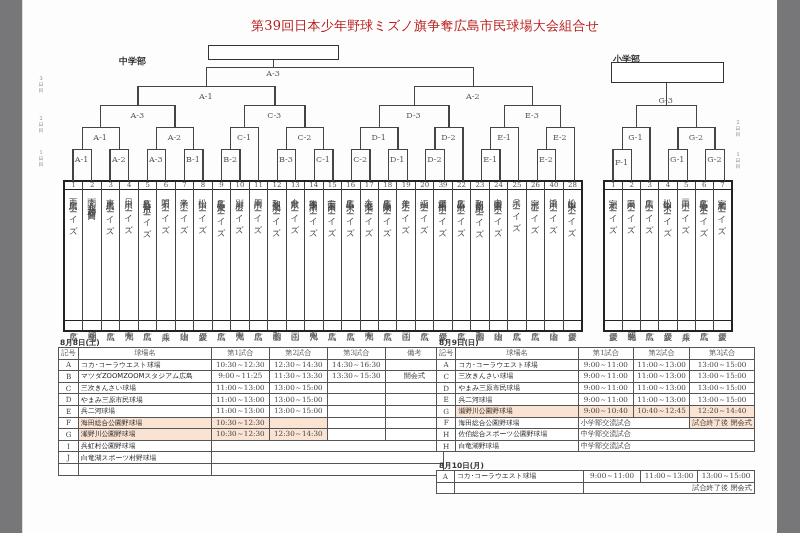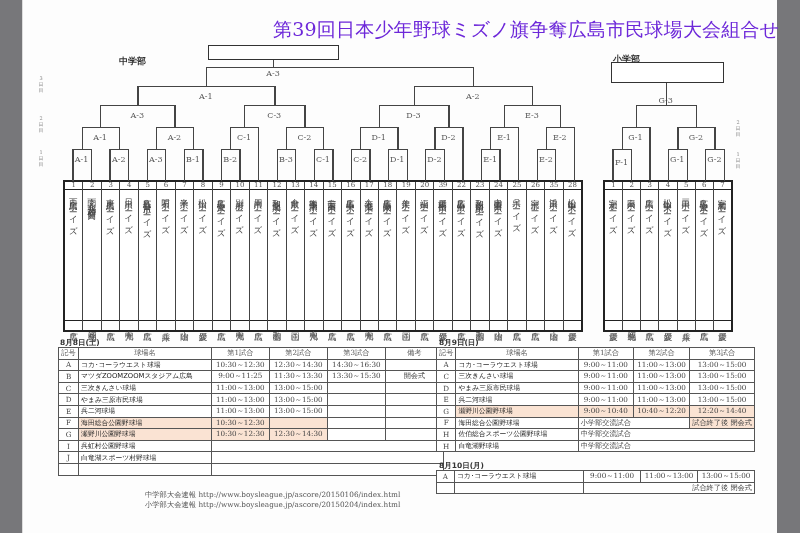--- a/index.html
+++ b/index.html
@@ -1,21 +1,21 @@
 <!DOCTYPE html>
 <html><head>
 <meta charset="utf-8">
 <style>
   * { box-sizing: border-box; margin: 0; padding: 0; }
   html, body { width: 800px; height: 533px; overflow: hidden; background: #78787a; }
   body { position: relative; font-family: "DejaVu Serif", "Liberation Serif", serif; color: #333; }
   .gutter-left { position: absolute; left: 0; top: 0; width: 22px; height: 533px; background: #77777a; }
   .gutter-right { position: absolute; left: 777px; top: 0; width: 23px; height: 533px; background: #77777a; }
   .page { position: absolute; left: 22px; top: 0; width: 755px; height: 533px; background: #fdfdfd; border-left: 1px solid #ddd; }
-  .title { position: absolute; left: 250px; top: 17px; font-size: 19px; color: #6d28d9; letter-spacing: 0.2px; white-space: nowrap; }
+  .title { position: absolute; left: 228px; top: 17px; font-size: 13px; color: #b91c1c; letter-spacing: 0.2px; white-space: nowrap; }
   .sec-label { position: absolute; font-size: 9px; font-weight: bold; color: #333; }
   .daylabel { position: absolute; font-size: 5px; color: #888; width: 6px; line-height: 6px; text-align: center; }
   .ln { position: absolute; background: #444; }
   .match { position: absolute; font-size: 8px; color: #555; white-space: nowrap; transform: translateX(-50%); }
   .final-box { position: absolute; border: 1.3px solid #333; background: #fff; }
   .teams { position: absolute; border: 2px solid #222; background: #fff; display: flex; }
   .team { flex: 1; border-right: 1px solid #444; display: flex; flex-direction: column; }
   .team:last-child { border-right: none; }
   .tnum { height: 8px; border-bottom: 1.5px solid #222; font-size: 7px; line-height: 7px; text-align: center; color: #555; }
   .tname { height: 131px; border-bottom: 1.5px solid #222; writing-mode: vertical-rl; font-size: 8.5px; line-height: 12px; padding-top: 2px; color: #444; display: flex; align-items: center; justify-content: flex-start; letter-spacing: 1.5px; }
@@ -177,21 +177,21 @@
         <div class="tnum">25</div>
         <div class="tname">呉ボーイズ</div>
         <div class="tregion">広島</div>
       </div>
       <div class="team">
         <div class="tnum">26</div>
         <div class="tname">宇部ボーイズ</div>
         <div class="tregion">広島</div>
       </div>
       <div class="team">
-        <div class="tnum">35</div>
+        <div class="tnum">40</div>
         <div class="tname">浜田ボーイズ</div>
         <div class="tregion">山陰</div>
       </div>
       <div class="team">
         <div class="tnum">28</div>
         <div class="tname">松山中央ボーイズ</div>
         <div class="tregion">愛媛</div>
       </div>
     </div>
 
@@ -372,21 +372,21 @@
           <td class="c">E</td>
           <td class="nm">呉二河球場</td>
           <td class="c">9:00～11:00</td>
           <td class="c">11:00～13:00</td>
           <td class="c">13:00～15:00</td>
         </tr>
         <tr class="hl">
           <td class="c">G</td>
           <td class="nm hlc">瀬野川公園野球場</td>
           <td class="c hlc">9:00～10:40</td>
-          <td class="c hlc">10:40～12:20</td>
+          <td class="c hlc">10:40～12:45</td>
           <td class="c hlc">12:20～14:40</td>
         </tr>
         <tr class="hl">
           <td class="c">F</td>
           <td class="nm">海田総合公園野球場</td>
           <td colspan="2" style="border-right:none;">小学部交流試合</td>
           <td class="c hlc">試合終了後 閉会式</td>
         </tr>
         <tr>
           <td class="c">H</td>
@@ -419,28 +419,20 @@
           <td class="c">13:00～15:00</td>
         </tr>
         <tr>
           <td class="c"></td>
           <td class="nm"></td>
           <td colspan="3" style="text-align:right;">試合終了後 閉会式</td>
         </tr>
       </tbody>
   </table>
 
-  <div class="footer-line" style="left:122px;top:490px;">
-    <span>中学部大会速報</span>
-    <span>http://www.boysleague.jp/ascore/20150106/index.html</span>
-  </div>
-  <div class="footer-line" style="left:122px;top:500px;">
-    <span>小学部大会速報</span>
-    <span>http://www.boysleague.jp/ascore/20150204/index.html</span>
-  </div>
 <div class="final-box" style="left: 185px; top: 45px; width: 131px; height: 15px;"></div>
     <div class="ln" style="left: 250px; top: 60px; width: 1.3px; height: 7px;"></div>
     <div class="ln" style="left: 49.2857px; top: 149px; width: 19.8714px; height: 1.3px;"></div>
     <div class="ln" style="left: 49.2857px; top: 149px; width: 1.3px; height: 32px;"></div>
     <div class="ln" style="left: 67.8571px; top: 149px; width: 1.3px; height: 32px;"></div>
     <div class="match" style="left: 58.5714px; top: 155px;">A-1</div>
     <div class="ln" style="left: 86.4286px; top: 149px; width: 19.8714px; height: 1.3px;"></div>
     <div class="ln" style="left: 86.4286px; top: 149px; width: 1.3px; height: 32px;"></div>
     <div class="ln" style="left: 105px; top: 149px; width: 1.3px; height: 32px;"></div>
     <div class="match" style="left: 95.7143px; top: 155px;">A-2</div>

